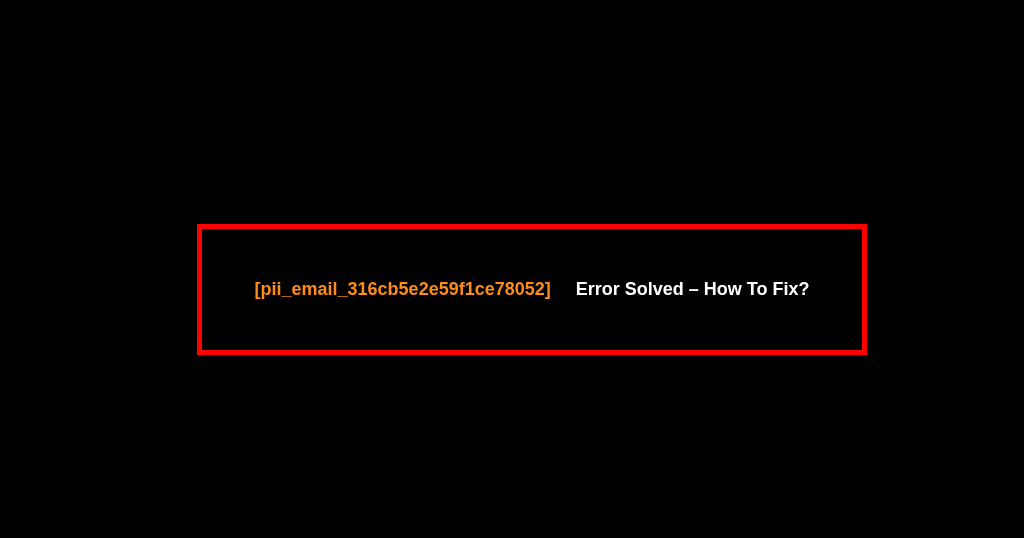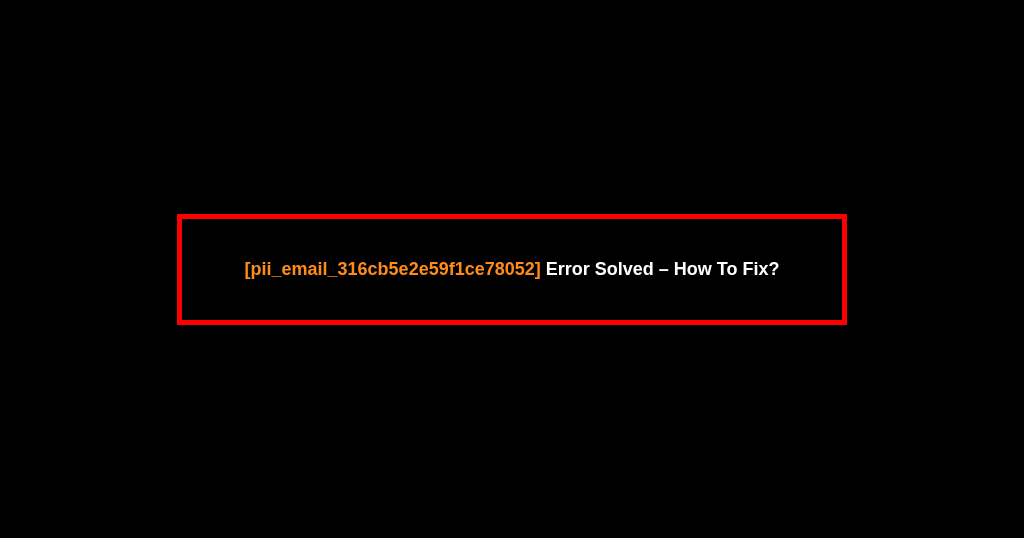--- a/index.html
+++ b/index.html
@@ -1,16 +1,16 @@
 <!DOCTYPE html>
 <html><head>
   <meta charset="utf-8">
   <style>
     * {
-      margin: 0;
+      margin: 10px;
       padding: 0;
       box-sizing: border-box;
     }
     body {
       width: 1024px;
       height: 538px;
       background-color: #000000;
       display: flex;
       align-items: center;
       justify-content: center;

